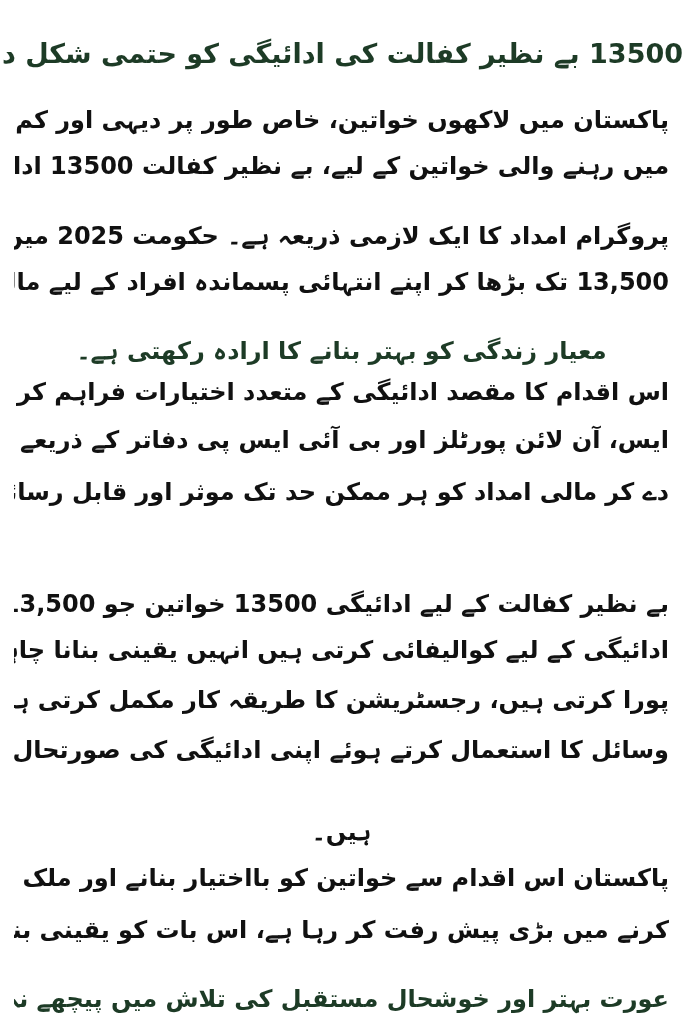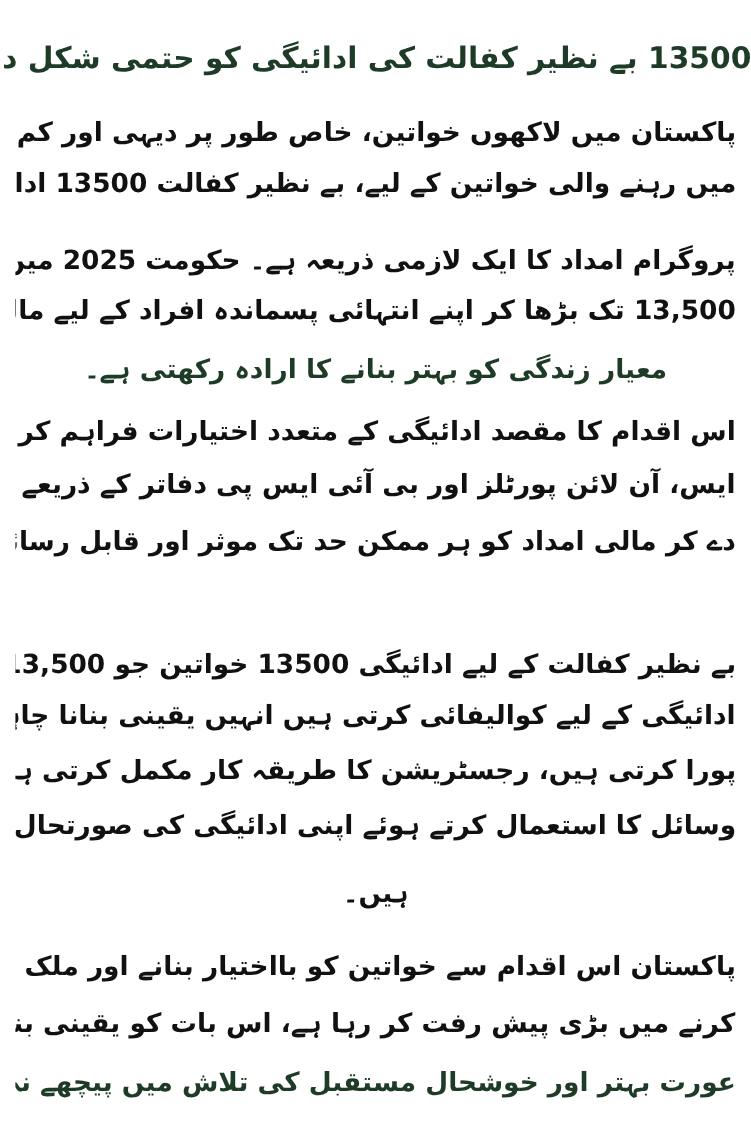--- a/index.html
+++ b/index.html
@@ -43,20 +43,21 @@
       white-space: nowrap;
       overflow: hidden;
       color: #111111;
     }
     .line.justify {
       text-align: justify;
       text-align-last: justify;
     }
     .green {
       color: #1d3b26;
+      margin-top: 15px;
     }
   </style>
 </head>
 <body>
 
 <div class="page">
 
   <h1 class="title">13500 بے نظیر کفالت کی ادائیگی کو حتمی شکل دینا</h1>
 
   <div>
@@ -71,21 +72,21 @@
     <div class="line justify" style="top:372px;">اس اقدام کا مقصد ادائیگی کے متعدد اختیارات فراہم کر کے اور ایس ایم</div>
     <div class="line justify" style="top:420px;">ایس، آن لائن پورٹلز اور بی آئی ایس پی دفاتر کے ذریعے شفافیت کی ضمانت</div>
     <div class="line" style="top:472px;">دے کر مالی امداد کو ہر ممکن حد تک موثر اور قابل رسائی بنانا ہے۔</div>
   </div>
 
   <div>
     <div class="line justify" style="top:584px;">بے نظیر کفالت کے لیے ادائیگی 13500 خواتین جو 13,500 کی</div>
     <div class="line justify" style="top:630px;">ادائیگی کے لیے کوالیفائی کرتی ہیں انہیں یقینی بنانا چاہیے کہ وہ ضروریات کو</div>
     <div class="line justify" style="top:680px;">پورا کرتی ہیں، رجسٹریشن کا طریقہ کار مکمل کرتی ہیں، اور فراہم کردہ</div>
     <div class="line justify" style="top:730px;">وسائل کا استعمال کرتے ہوئے اپنی ادائیگی کی صورتحال کی نگرانی کرتی</div>
-    <div class="line" style="top:792px;">ہیں۔</div>
+    <div class="line" style="top:812px;">ہیں۔</div>
   </div>
 
   <div>
     <div class="line justify" style="top:858px;">پاکستان اس اقدام سے خواتین کو بااختیار بنانے اور ملک میں غربت کا مقابلہ</div>
     <div class="line justify" style="top:910px;">کرنے میں بڑی پیش رفت کر رہا ہے، اس بات کو یقینی بناتا ہے کہ کوئی بھی</div>
     <div class="line green" style="top:964px;">عورت بہتر اور خوشحال مستقبل کی تلاش میں پیچھے نہ رہے۔</div>
   </div>
 
 </div>
 

